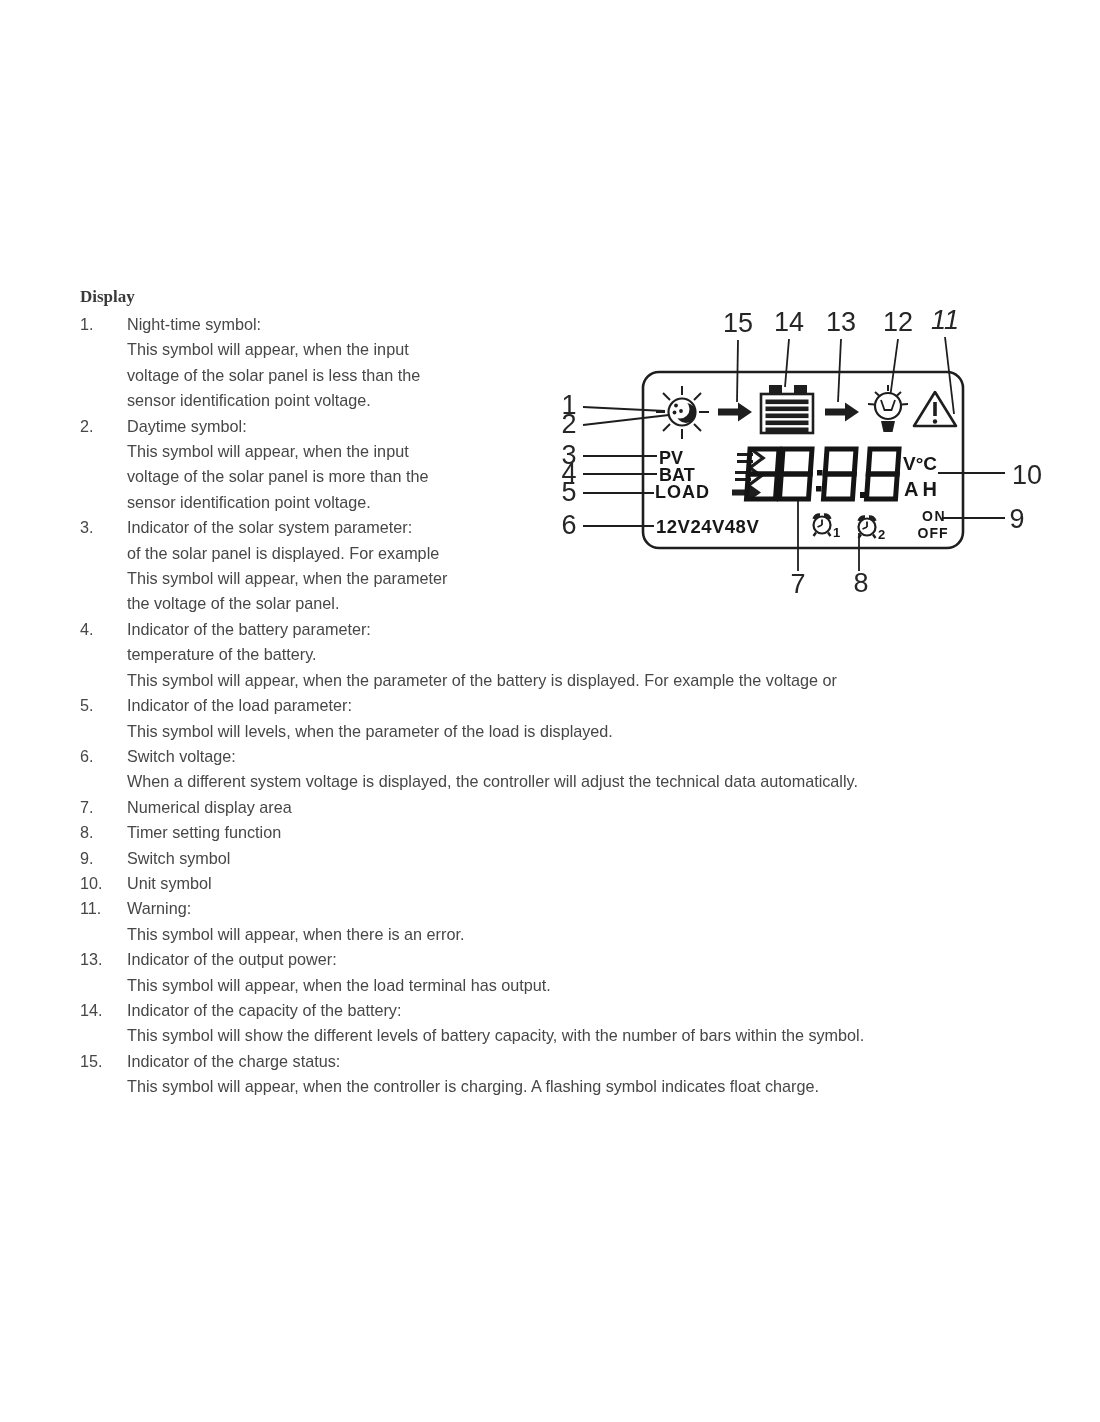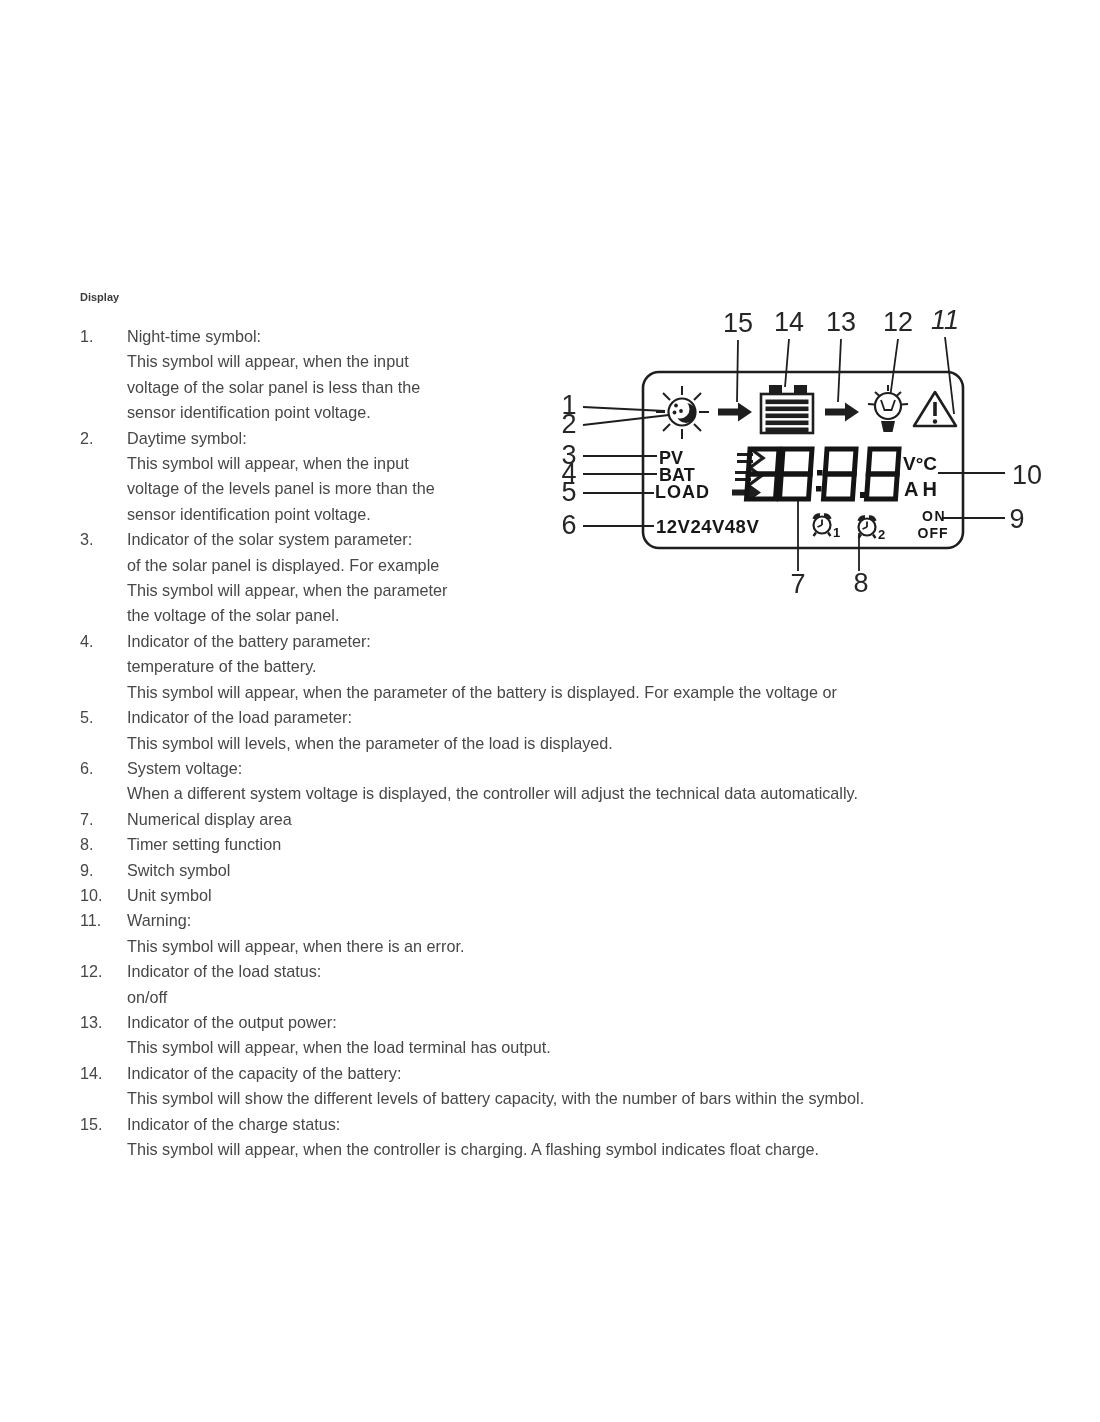--- a/index.html
+++ b/index.html
@@ -10,21 +10,21 @@
     font-family:"Liberation Sans",sans-serif;
     color:#474747;
     overflow:hidden;
     margin:0 auto;
   }
   .content{
     position:absolute;left:80px;top:286px;width:1002px;
     font-size:16.2px;line-height:25.4px;
   }
   .heading{
-    font-weight:bold;font-size:11px;color:#3a3a3a;line-height:22px;margin-bottom:16px;
+    font-weight:bold;font-size:17px;color:#3a3a3a;line-height:22px;margin-bottom:4px;font-family:Liberation Serif, serif;
   }
   .item{display:flex;}
   .num{flex:0 0 47px;width:47px;}
   .body{flex:1 1 auto;}
   .diagram{position:absolute;left:553px;top:300px;width:500px;height:300px;}
   svg text{font-family:"Liberation Sans","DejaVu Sans",sans-serif;}
   .co{font-size:27px;fill:#262626;}
   .lcdlbl{font-weight:bold;fill:#171717;}
   .ink{stroke:#1e1e1e;}
 </style>
@@ -43,21 +43,21 @@
     <div class="line">This symbol will appear, when the input</div>
             <div class="line">voltage of the solar panel is less than the</div>
             <div class="line">sensor identification point voltage.</div>
           </div>
   </div>
         <div class="item">
     <div class="num">2.</div>
     <div class="body">
       <div class="title">Daytime symbol:</div>
     <div class="line">This symbol will appear, when the input</div>
-            <div class="line">voltage of the levels panel is more than the</div>
+            <div class="line">voltage of the solar panel is more than the</div>
             <div class="line">sensor identification point voltage.</div>
           </div>
   </div>
         <div class="item">
     <div class="num">3.</div>
     <div class="body">
       <div class="title">Indicator of the solar system parameter:</div>
     <div class="line">of the solar panel is displayed. For example</div>
             <div class="line">This symbol will appear, when the parameter</div>
             <div class="line">the voltage of the solar panel.</div>
@@ -74,21 +74,21 @@
         <div class="item">
     <div class="num">5.</div>
     <div class="body">
       <div class="title">Indicator of the load parameter:</div>
     <div class="line">This symbol will levels, when the parameter of the load is displayed.</div>
           </div>
   </div>
         <div class="item">
     <div class="num">6.</div>
     <div class="body">
-      <div class="title">System voltage:</div>
+      <div class="title">Switch voltage:</div>
     <div class="line">When a different system voltage is displayed, the controller will adjust the technical data automatically.</div>
           </div>
   </div>
         <div class="item">
     <div class="num">7.</div>
     <div class="body">
       <div class="title">Numerical display area</div>
     </div>
   </div>
         <div class="item">
@@ -107,27 +107,20 @@
     <div class="num">10.</div>
     <div class="body">
       <div class="title">Unit symbol</div>
     </div>
   </div>
         <div class="item">
     <div class="num">11.</div>
     <div class="body">
       <div class="title">Warning:</div>
     <div class="line">This symbol will appear, when there is an error.</div>
-          </div>
-  </div>
-        <div class="item">
-    <div class="num">12.</div>
-    <div class="body">
-      <div class="title">Indicator of the load status:</div>
-    <div class="line">on/off</div>
           </div>
   </div>
         <div class="item">
     <div class="num">13.</div>
     <div class="body">
       <div class="title">Indicator of the output power:</div>
     <div class="line">This symbol will appear, when the load terminal has output.</div>
           </div>
   </div>
         <div class="item">

